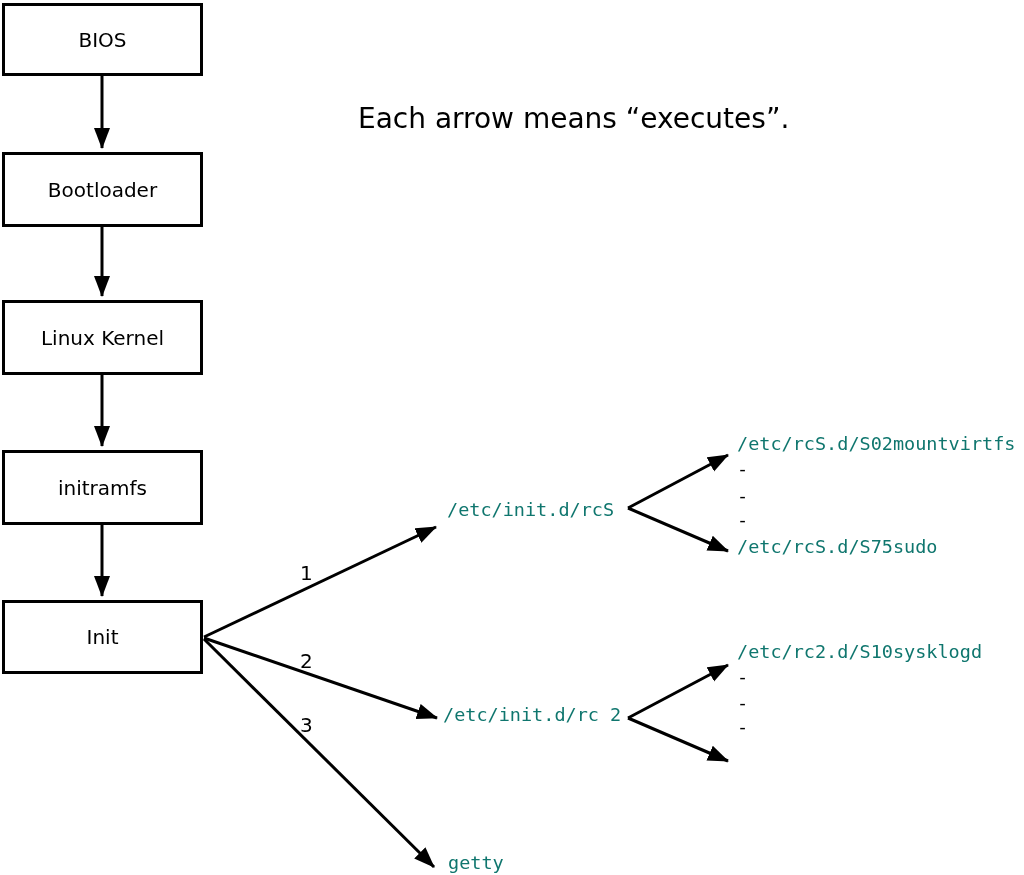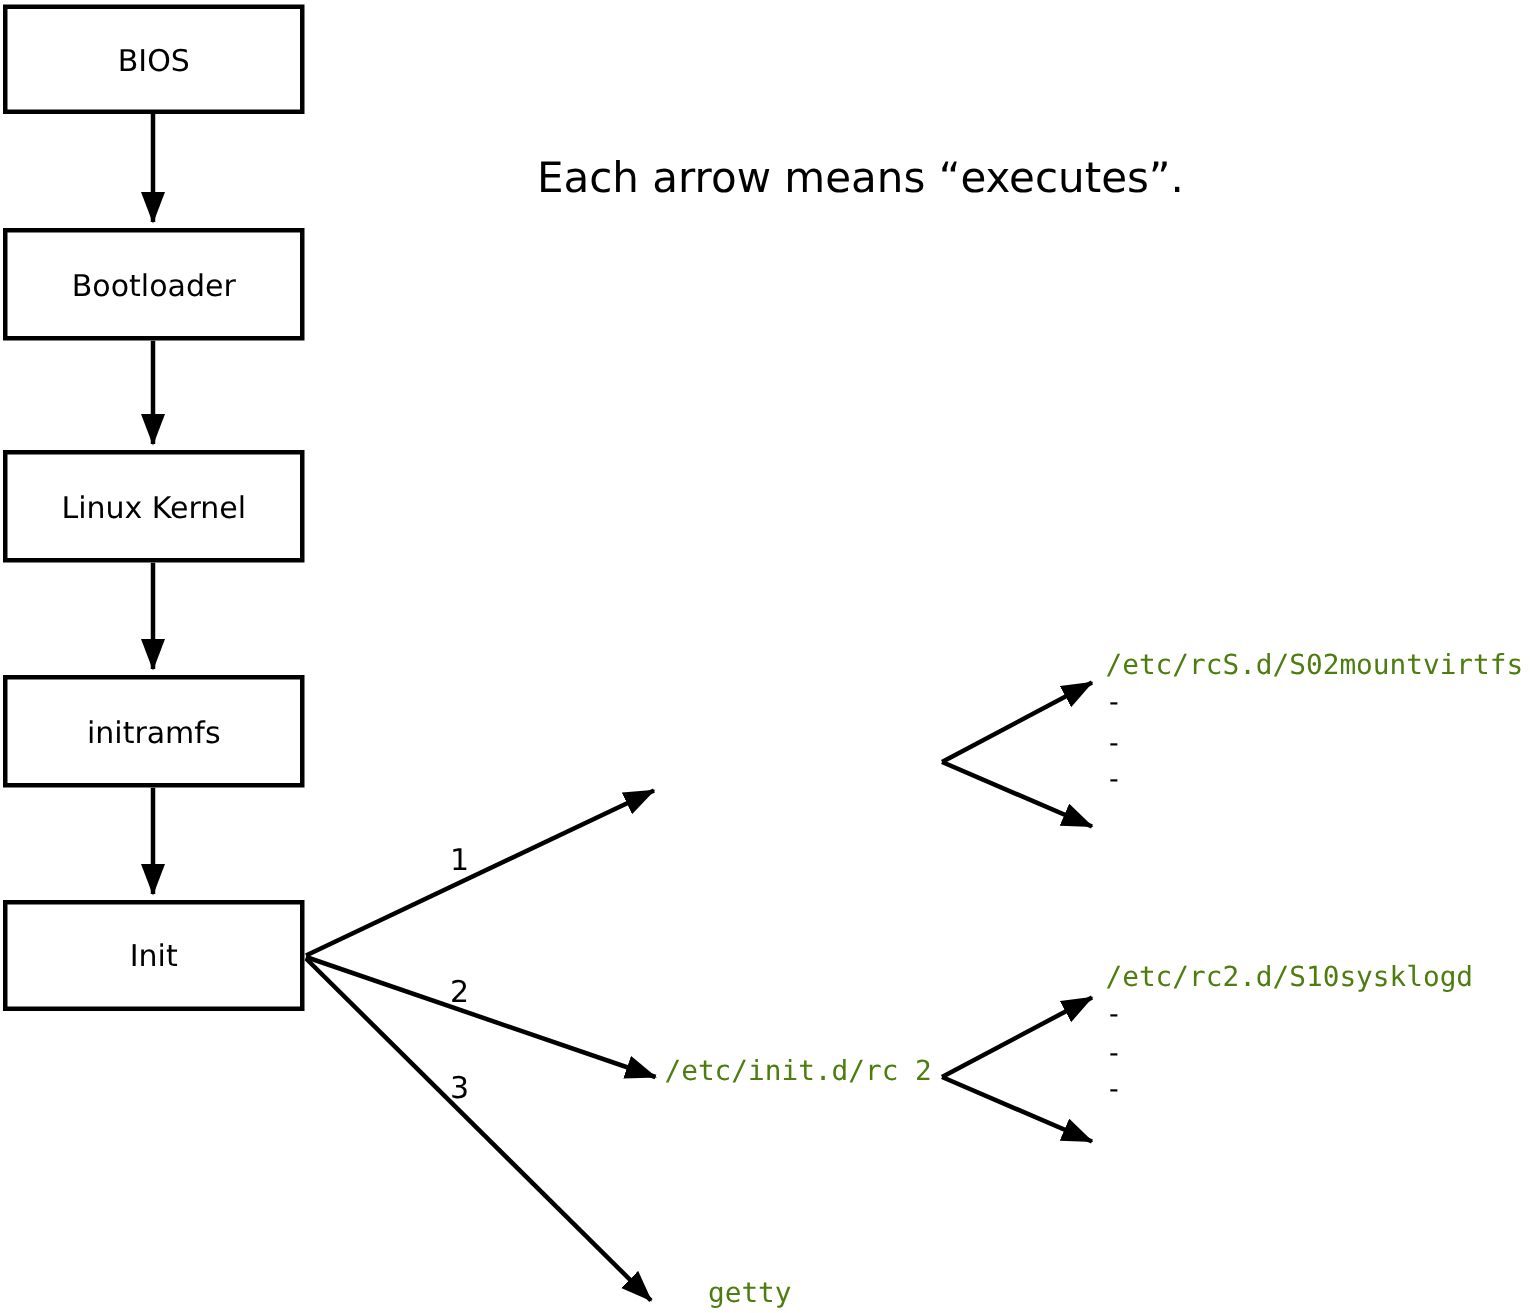--- a/index.html
+++ b/index.html
@@ -40,21 +40,21 @@
     font-size: 28px;
     line-height: 1;
     color: #000000;
     white-space: nowrap;
   }
   .mono-label {
     position: absolute;
     font-family: "DejaVu Sans Mono", monospace;
     font-size: 18.5px;
     line-height: 1.2;
-    color: #4d7c0f;
+    color: #0f766e;
     white-space: nowrap;
   }
   .dash {
     position: absolute;
     font-family: "DejaVu Sans Mono", monospace;
     font-size: 18.5px;
     line-height: 1;
     color: #000000;
   }
   .branch-number {
@@ -107,26 +107,28 @@
   <div class="flow-box" style="top:600px;height:74px;">
       <span>Init</span>
     </div>
 
   <div class="note" style="left:358px;top:105px;">Each arrow means “executes”.</div>
 
   <div class="branch-number" style="left:300px;top:563px;">1</div>
   <div class="branch-number" style="left:300px;top:651px;">2</div>
   <div class="branch-number" style="left:300px;top:715px;">3</div>
 
+  <div class="mono-label" style="left:447px;top:499px;">/etc/init.d/rcS</div>
   <div class="mono-label" style="left:737px;top:433px;">/etc/rcS.d/S02mountvirtfs</div>
   <div class="dash" style="left:737px;top:460px;">-</div>
   <div class="dash" style="left:737px;top:487px;">-</div>
   <div class="dash" style="left:737px;top:511px;">-</div>
+  <div class="mono-label" style="left:737px;top:536px;">/etc/rcS.d/S75sudo</div>
 
   <div class="mono-label" style="left:443px;top:704px;">/etc/init.d/rc 2</div>
   <div class="mono-label" style="left:737px;top:641px;">/etc/rc2.d/S10sysklogd</div>
   <div class="dash" style="left:737px;top:668px;">-</div>
   <div class="dash" style="left:737px;top:694px;">-</div>
   <div class="dash" style="left:737px;top:718px;">-</div>
 
-  <div class="mono-label" style="left:472px;top:852px;">getty</div>
+  <div class="mono-label" style="left:448px;top:852px;">getty</div>
 
 </div>
 
 </body></html>

